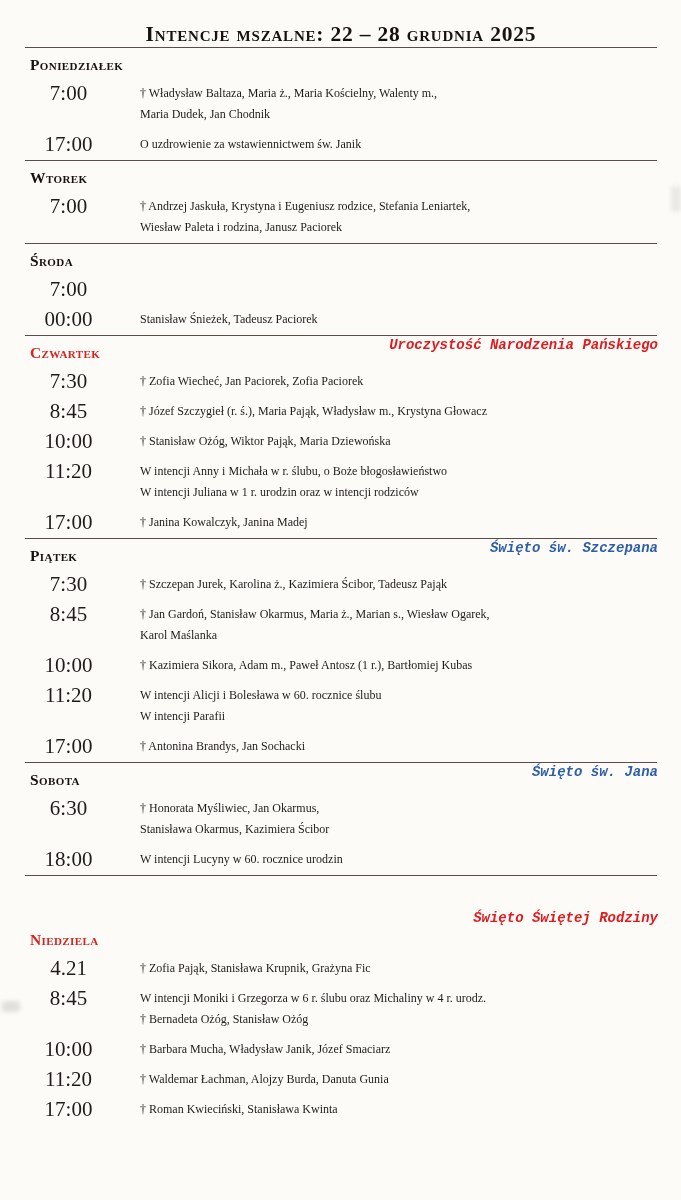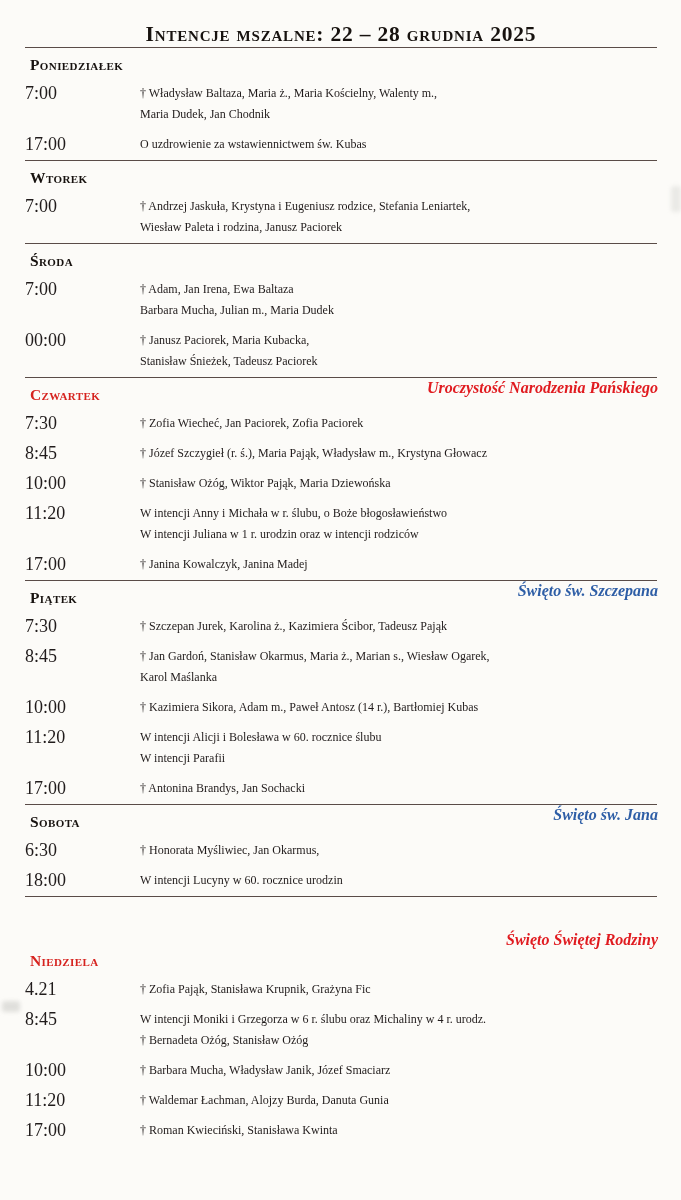--- a/index.html
+++ b/index.html
@@ -35,35 +35,35 @@
     font-size:15.5px;
     font-weight:700;
     font-variant:small-caps;
     letter-spacing:0.4px;
     line-height:19px;
     color:#17120f;
   }
   .day.red { color:var(--day-red,#d6231f); }
   .note {
     position:absolute; right:-1px; top:-6px;
-    font-family:Liberation Serif, serif;
+    font-family:Liberation Mono, monospace;
     font-style:italic;
-    font-size:16px;
+    font-size:14px;
     line-height:17px;
     white-space:nowrap;
   }
   .note.red  { color:var(--note-red,#e01b20); font-weight:700; }
   .note.blue { color:var(--note-blue,#2e5ea6); font-weight:600; }
   .note-above .section-head { display:flex; flex-direction:column-reverse; }
   .note-above .note { position:static; text-align:right; margin:0 -1px 3px 0; }
   .row { display:flex; margin-top:9px; }
   .time {
     flex:none; width:87px;
-    text-align:left;
-    font-size:18px; line-height:21px;
+    text-align:center;
+    font-size:21px; line-height:21px;
     white-space:nowrap;
   }
   .intention { flex:1; margin-left:28px; }
   .line { font-size:12px; line-height:21px; white-space:nowrap; }
   .artifact { position:absolute; background:#c9c9c5; opacity:.55; filter:blur(2px); border-radius:3px; }
   .artifact.a1 { left:2px; top:1001px; width:18px; height:11px; }
   .artifact.a2 { right:0; top:186px; width:10px; height:26px; opacity:.35; }
 </style>
 </head>
 <body>
@@ -81,21 +81,21 @@
     <div class="time">7:00</div>
     <div class="intention">
               <div class="line">† Władysław Baltaza, Maria ż., Maria Kościelny, Walenty m.,</div>
               <div class="line">Maria Dudek, Jan Chodnik</div>
             </div>
   </div>
 
   <div class="row">
     <div class="time">17:00</div>
     <div class="intention">
-              <div class="line">O uzdrowienie za wstawiennictwem św. Kubas</div>
+              <div class="line">O uzdrowienie za wstawiennictwem św. Janik</div>
             </div>
   </div>
 </div>
   </section>
 
   <section class="day-section">
     <div class="section-head">
       <span class="day">Wtorek</span>
       
     </div>
@@ -111,30 +111,25 @@
   </section>
 
   <section class="day-section">
     <div class="section-head">
       <span class="day">Środa</span>
       
     </div>
     <div class="rows">
   <div class="row">
     <div class="time">7:00</div>
-    <div class="intention">
-              <div class="line">† Adam, Jan Irena, Ewa Baltaza</div>
-              <div class="line">Barbara Mucha, Julian m., Maria Dudek</div>
-            </div>
   </div>
 
   <div class="row">
     <div class="time">00:00</div>
     <div class="intention">
-              <div class="line">† Janusz Paciorek, Maria Kubacka,</div>
               <div class="line">Stanisław Śnieżek, Tadeusz Paciorek</div>
             </div>
   </div>
 </div>
   </section>
 
   <section class="day-section">
     <div class="section-head">
       <span class="day red">Czwartek</span>
       <span class="note red">Uroczystość Narodzenia Pańskiego</span>
@@ -195,21 +190,21 @@
     <div class="time">8:45</div>
     <div class="intention">
               <div class="line">† Jan Gardoń, Stanisław Okarmus, Maria ż., Marian s., Wiesław Ogarek,</div>
               <div class="line">Karol Maślanka</div>
             </div>
   </div>
 
   <div class="row">
     <div class="time">10:00</div>
     <div class="intention">
-              <div class="line">† Kazimiera Sikora, Adam m., Paweł Antosz (14 r.), Bartłomiej Kubas</div>
+              <div class="line">† Kazimiera Sikora, Adam m., Paweł Antosz (1 r.), Bartłomiej Kubas</div>
             </div>
   </div>
 
   <div class="row">
     <div class="time">11:20</div>
     <div class="intention">
               <div class="line">W intencji Alicji i Bolesława w 60. rocznice ślubu</div>
               <div class="line">W intencji Parafii</div>
             </div>
   </div>
@@ -226,20 +221,21 @@
   <section class="day-section bottom-rule">
     <div class="section-head">
       <span class="day">Sobota</span>
       <span class="note blue">Święto św. Jana</span>
     </div>
     <div class="rows">
   <div class="row">
     <div class="time">6:30</div>
     <div class="intention">
               <div class="line">† Honorata Myśliwiec, Jan Okarmus,</div>
+              <div class="line">Stanisława Okarmus, Kazimiera Ścibor</div>
             </div>
   </div>
 
   <div class="row">
     <div class="time">18:00</div>
     <div class="intention">
               <div class="line">W intencji Lucyny w 60. rocznice urodzin</div>
             </div>
   </div>
 </div>

